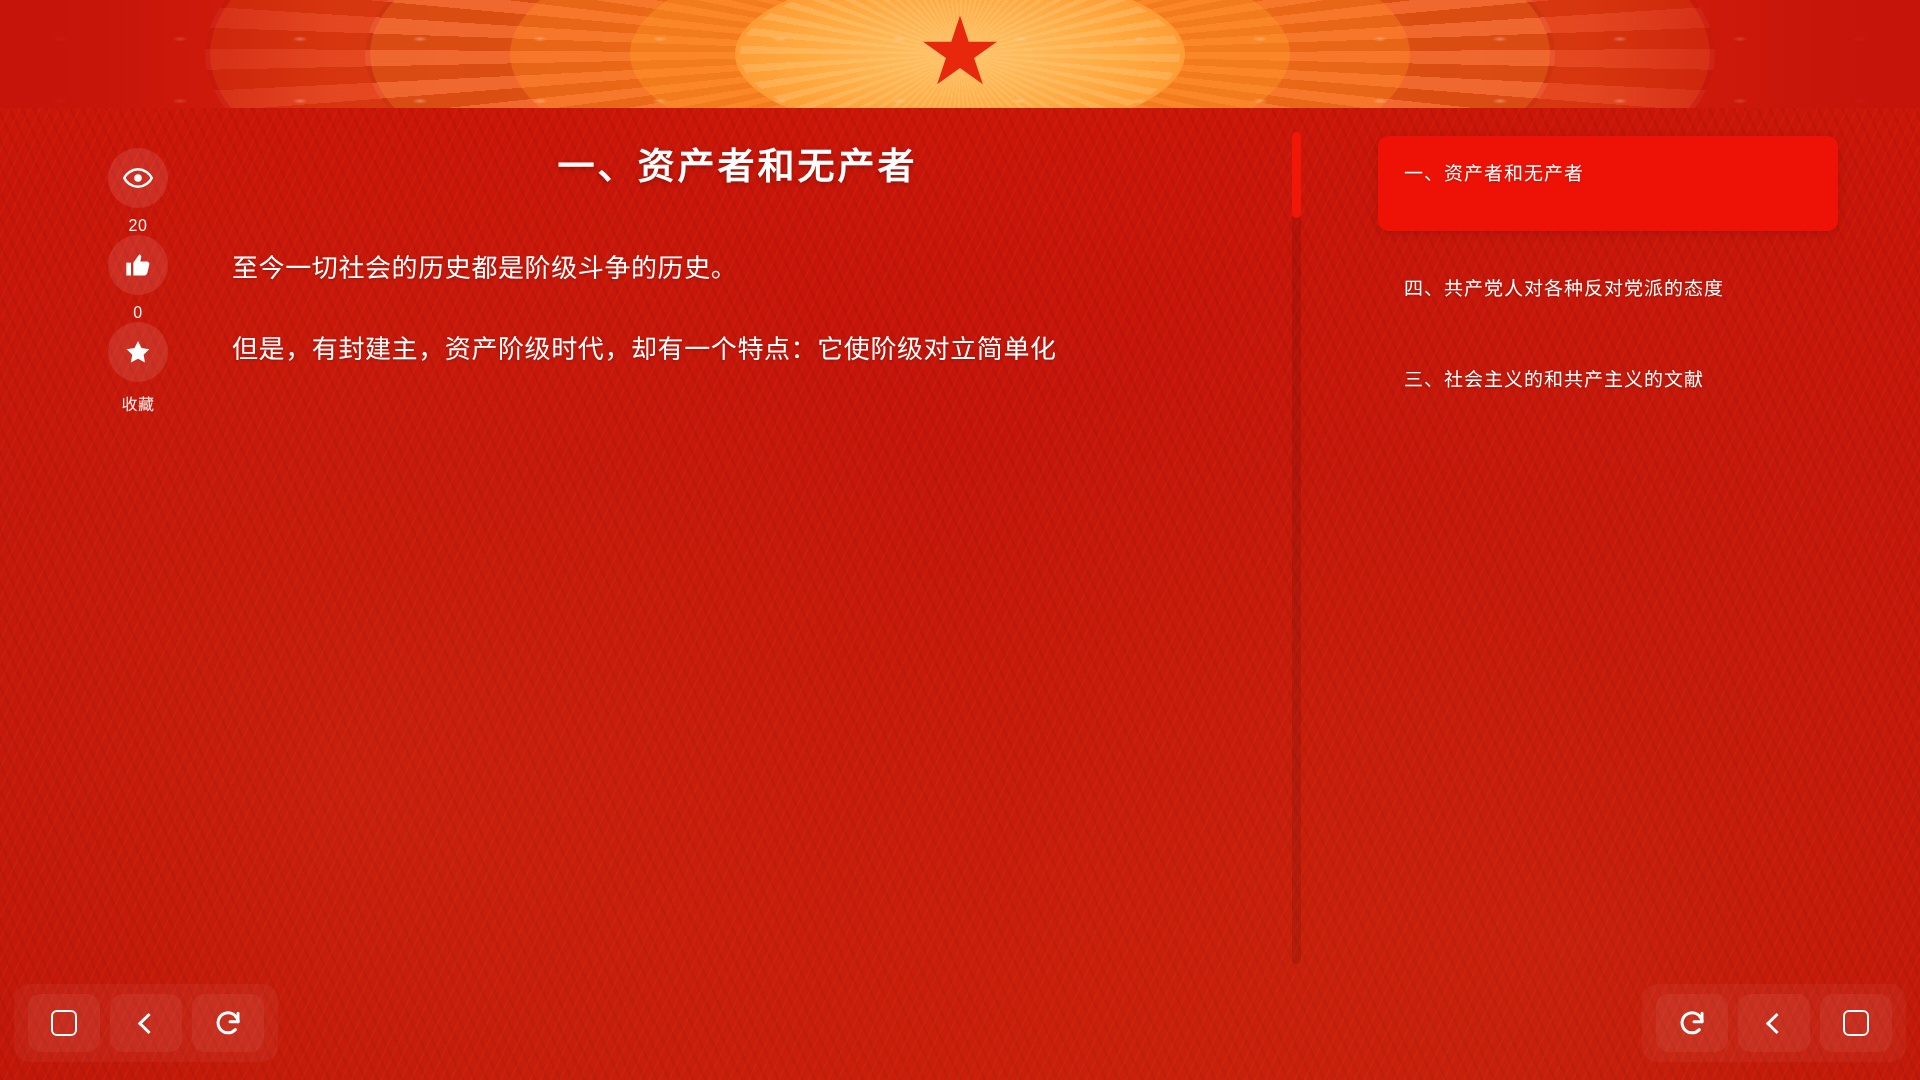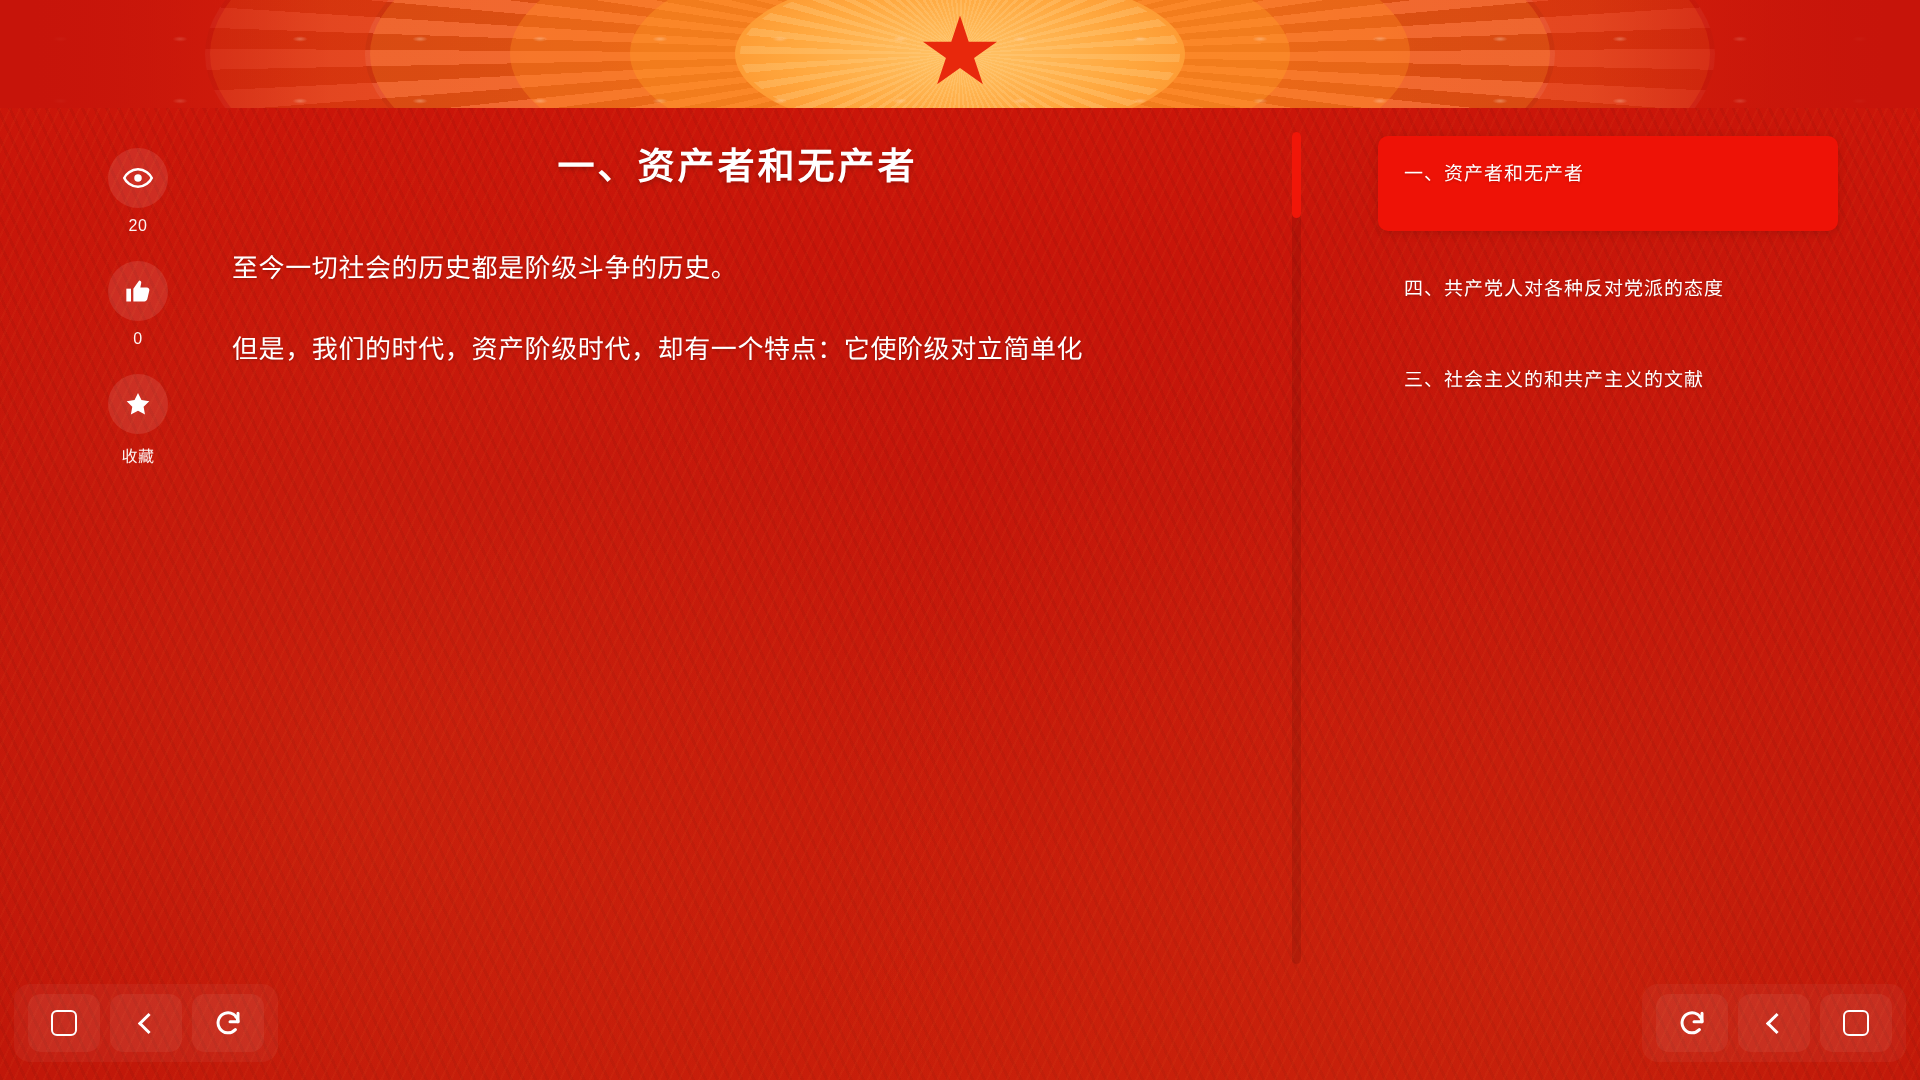--- a/index.html
+++ b/index.html
@@ -136,21 +136,21 @@
     width:0;height:0;
     border-left:13px solid #fff;
     border-top:8px solid transparent;
     border-bottom:8px solid transparent;
   }
 
   
   #action-rail{
     position:absolute; left:90px; top:148px;
     width:96px;
-    display:flex; flex-direction:column; align-items:center; gap:26px;
+    display:flex; flex-direction:column; align-items:center; 
     z-index:4;
   }
   .rail-item{ display:flex; flex-direction:column; align-items:center; cursor:pointer; }
   .rail-circle{
     width:60px; height:60px; border-radius:50%;
     background:rgba(255,255,255,.10);
     display:flex; align-items:center; justify-content:center;
   }
   .rail-label{
     margin-top:9px; font-size:16px; color:#fff;
@@ -314,21 +314,21 @@
       </svg>
     </div>
     <div class="rail-label">收藏</div>
   </div>
 
 </div>
 
 <div id="article">
   <h1 id="article-title">一、资产者和无产者</h1>
   <p class="para">至今一切社会的历史都是阶级斗争的历史。</p>
-  <p class="para">但是，我们的时代，资产阶级时代，却有一个特点：它使阶级对立简单化</p>
+  <p class="para">但是，有封建主，资产阶级时代，却有一个特点：它使阶级对立简单化</p>
 </div>
 
 <div id="article-scrollbar">
   <div id="article-scroll-thumb"></div>
 </div>
 
 <div id="toc">
   <div class="toc-item active">一、资产者和无产者</div>
   <div class="toc-item">四、共产党人对各种反对党派的态度</div>
   <div class="toc-item">三、社会主义的和共产主义的文献</div>

